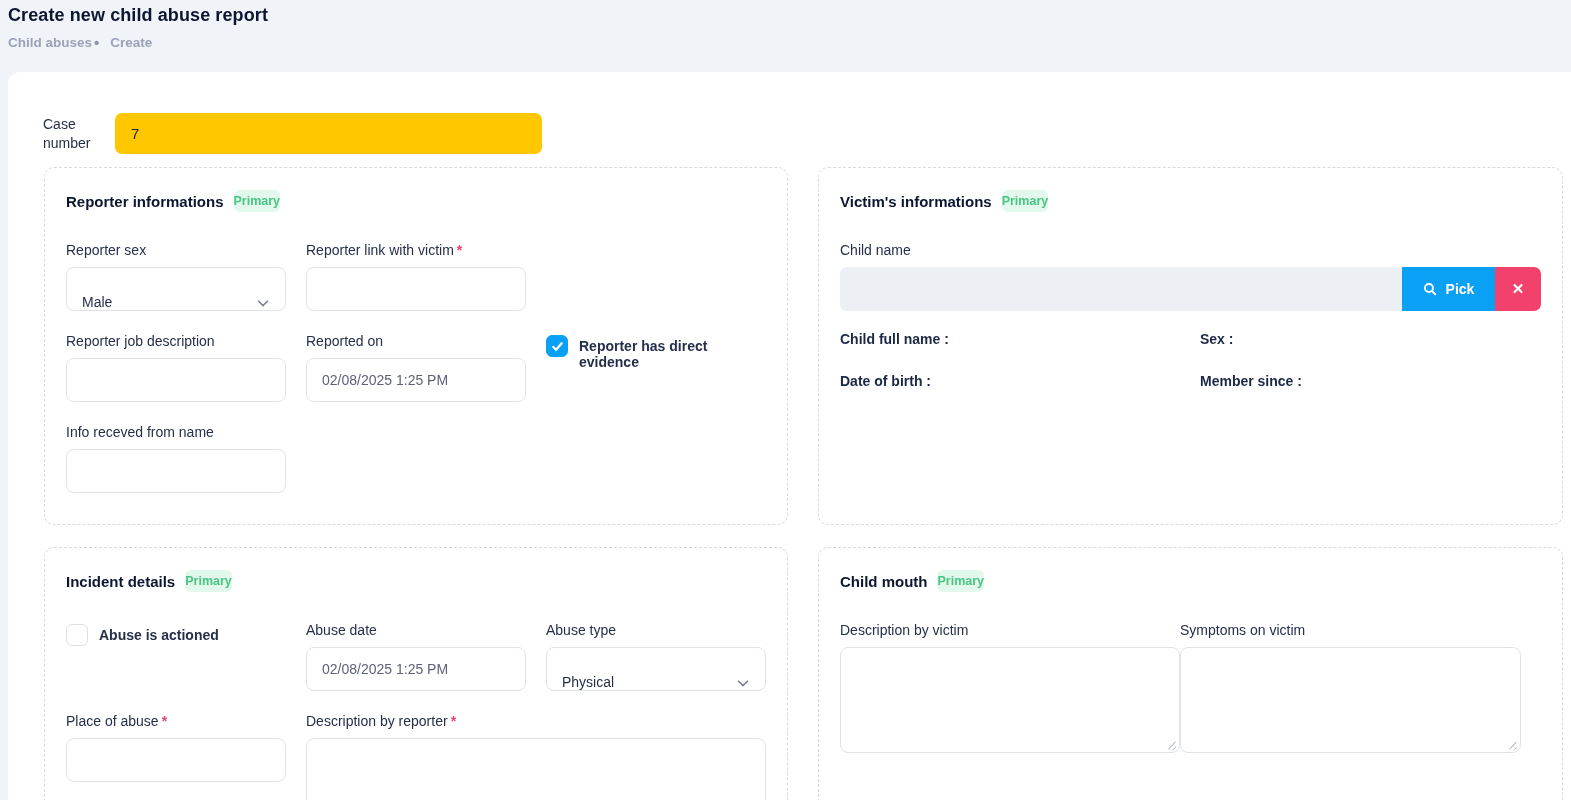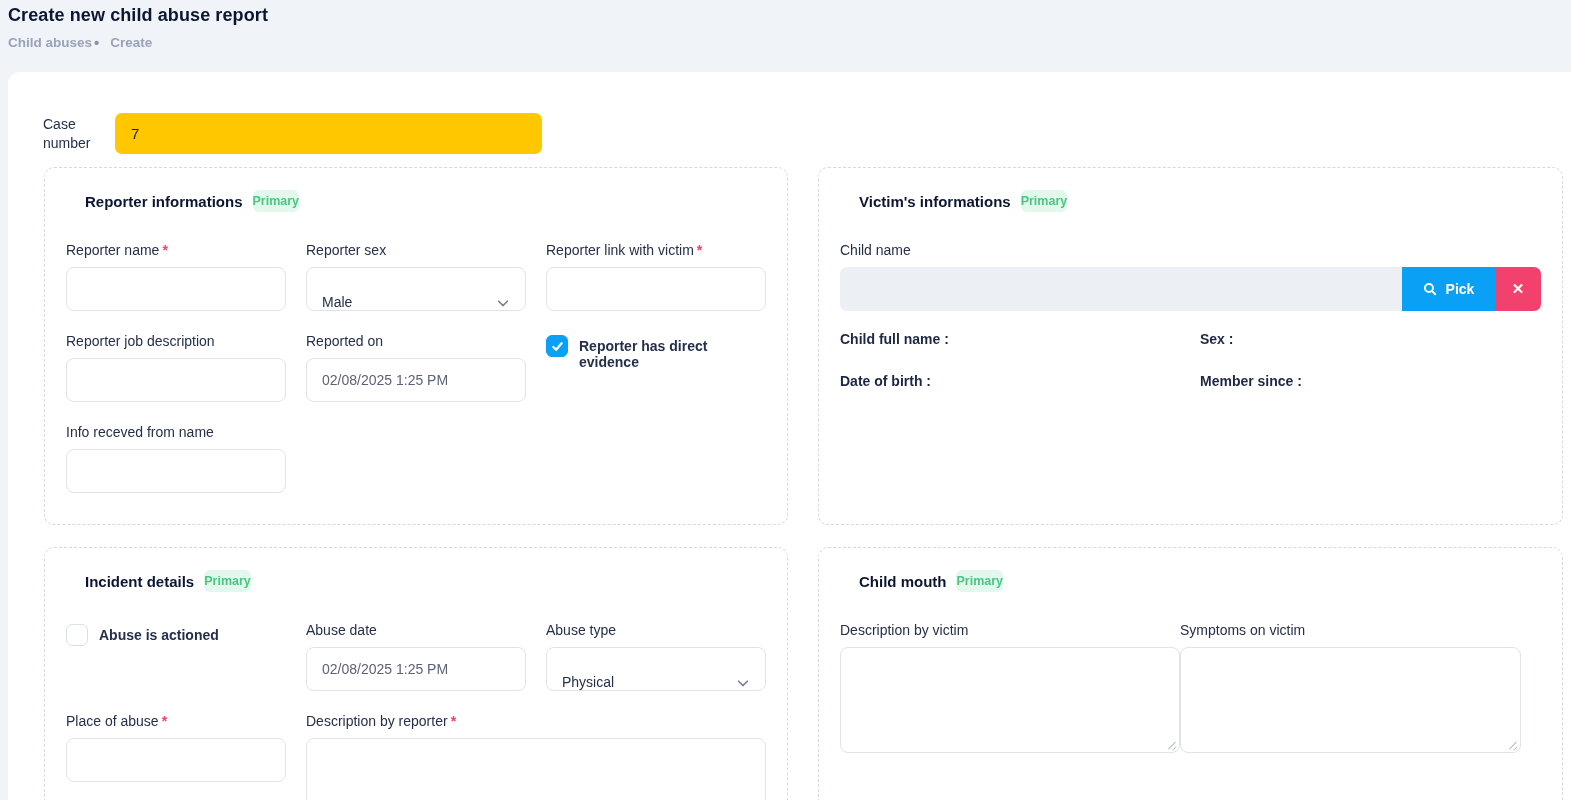--- a/index.html
+++ b/index.html
@@ -36,21 +36,21 @@
   .sections {
     margin:13px 16px 0 36px;
     display:grid; grid-template-columns:744px 745px; column-gap:30px; row-gap:22px;
   }
   .section {
     border:1px dashed #d5d9e3; border-radius:10px;
     padding:20px 21px 0 21px; background:#fff;
   }
   .section.r1 { height:358px; }
   .section.r2 { height:330px; }
-  .section-head { display:flex; align-items:center; margin-bottom:30px; margin-top:2px;margin-left:19px; }
+  .section-head { display:flex; align-items:center; margin-bottom:30px; margin-top:2px; }
   .section-title { font-size:15px; font-weight:700; color:#0c1631; }
   .badge {
     margin-left:10px; background:#e3f8ec; color:#4ac683;
     font-size:12.5px; font-weight:600; padding:4px 0; border-radius:6px;
   }
 
   
   .frow { display:grid; grid-template-columns:220px 220px 220px; column-gap:20px; margin-bottom:22px; }
   .flabel { display:block; font-size:14px; font-weight:500; color:#252f4a; margin-bottom:9px; }
   .asterisk { color:#f1416c; margin-left:3px; font-weight:600; }
@@ -134,24 +134,20 @@
 
   <div class="sections">
 
     <div class="section r1">
       <div class="section-head">
         <span class="section-title">Reporter informations</span>
         <span class="badge">Primary</span>
       </div>
 
       <div class="frow">
-        <div>
-          <label class="flabel"><span>Reporter name</span><span class="asterisk">*</span></label>
-          <input class="tinput" type="text" value="" style="">
-        </div>
         <div>
           <label class="flabel">Reporter sex</label>
           <div class="selectbox">
             <span>Male</span>
             <svg class="chev" viewBox="0 0 16 16" fill="none" stroke="currentColor" stroke-width="2" stroke-linecap="round">
                 <path d="M3 6l5 5 5-5"></path>
               </svg>
           </div>
         </div>
         <div>

